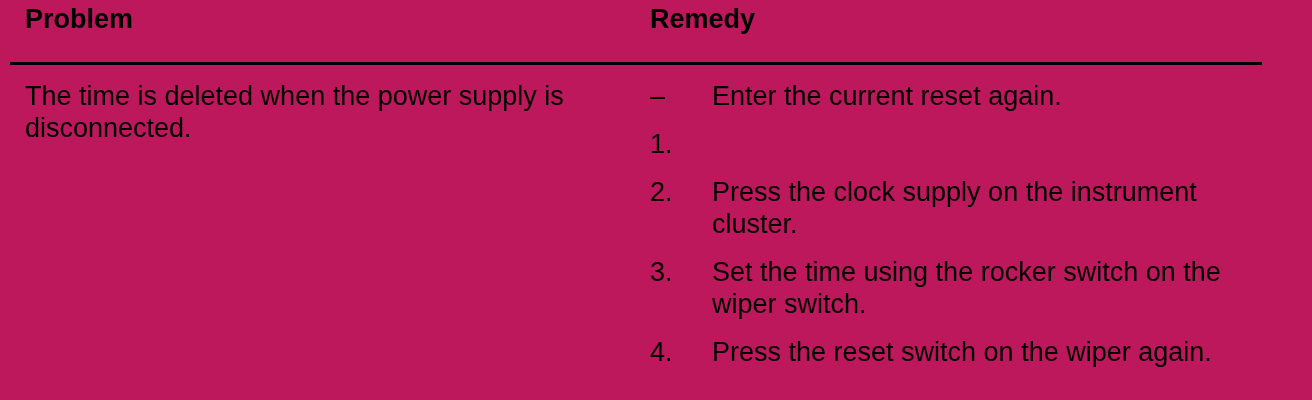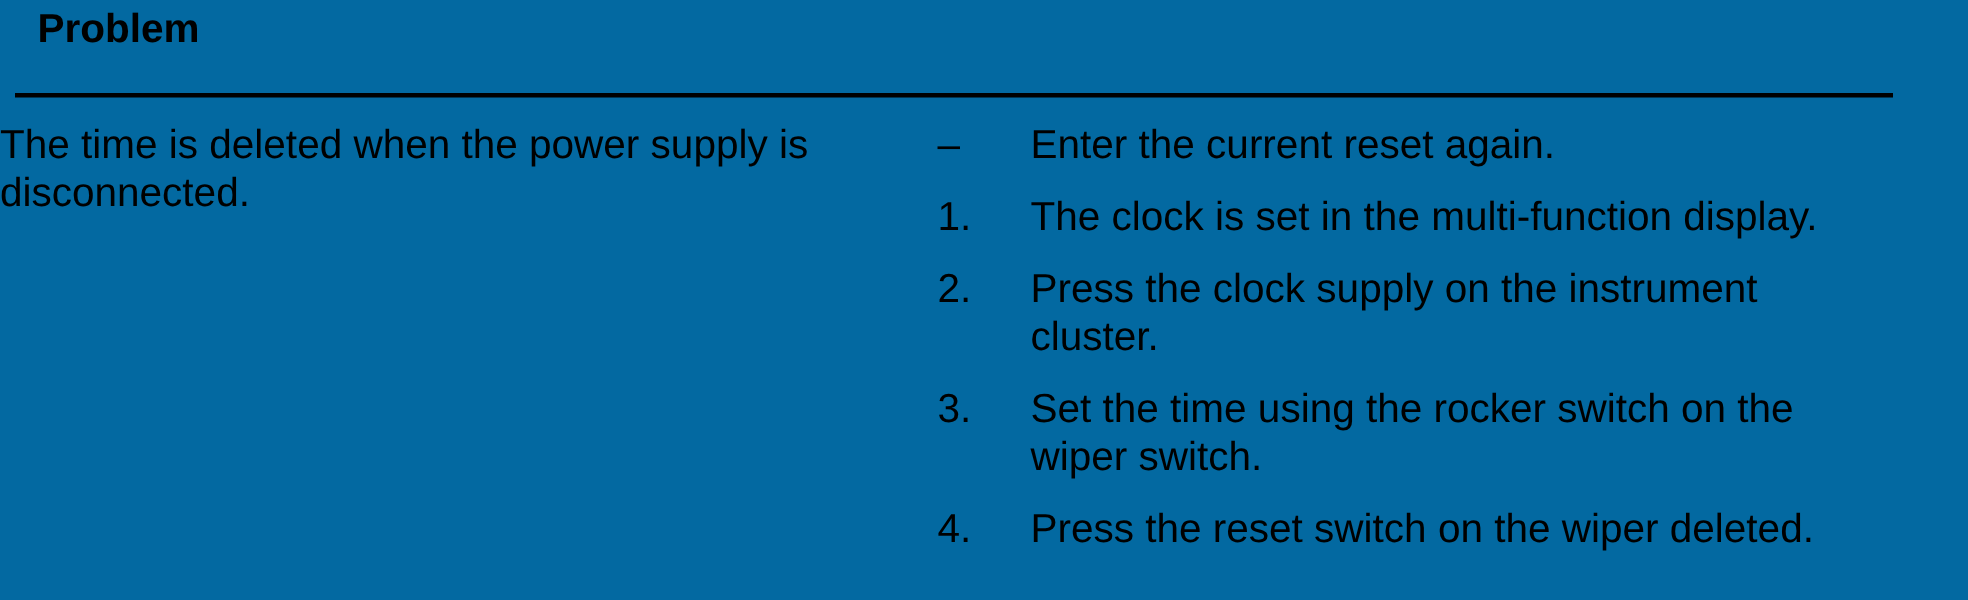--- a/index.html
+++ b/index.html
@@ -4,21 +4,21 @@
 <style>
   html, body {
     margin: 0;
     padding: 0;
     background: #ffffff;
   }
   .page {
     position: relative;
     width: 1312px;
     height: 400px;
-    background: #0369a1;
+    background: #be185d;
     color: #000000;
     font-family: "Liberation Sans", sans-serif;
     font-size: 27px;
     line-height: 32px;
     overflow: hidden;
   }
   .header-row {
     position: absolute;
     top: 3px;
     left: 0;
@@ -42,20 +42,21 @@
     background: #000000;
   }
   .body-row {
     position: absolute;
     top: 80px;
     left: 0;
     display: flex;
     align-items: flex-start;
   }
   .problem-cell {
+    margin-left: 25px;
     width: 560px;
   }
   .remedy-cell {
     margin-left: 65px;
     width: 615px;
   }
   .remedy-item {
     display: flex;
     margin-bottom: 16px;
     align-items: flex-start;
@@ -71,50 +72,50 @@
     width: 540px;
   }
 </style>
 </head>
 <body>
 
 <div class="page">
 
   <div class="header-row">
     <div class="hdr-problem">Problem</div>
+    <div class="hdr-remedy">Remedy</div>
   </div>
 
   <div class="rule"></div>
 
   <div class="body-row">
 
     <div class="problem-cell">The time is deleted when the power supply is disconnected.</div>
 
     <div class="remedy-cell">
 
       <div class="remedy-item">
         <span class="remedy-marker">–</span>
         <span class="remedy-text">Enter the current reset again.</span>
       </div>
 
       <div class="remedy-item">
         <span class="remedy-marker">1.</span>
-        <span class="remedy-text">The clock is set in the multi-function display.</span>
       </div>
 
       <div class="remedy-item">
         <span class="remedy-marker">2.</span>
         <span class="remedy-text">Press the clock supply on the instrument cluster.</span>
       </div>
 
       <div class="remedy-item">
         <span class="remedy-marker">3.</span>
         <span class="remedy-text">Set the time using the rocker switch on the wiper switch.</span>
       </div>
 
       <div class="remedy-item">
         <span class="remedy-marker">4.</span>
-        <span class="remedy-text">Press the reset switch on the wiper deleted.</span>
+        <span class="remedy-text">Press the reset switch on the wiper again.</span>
       </div>
 
     </div>
   </div>
 </div>
 
 </body></html>

